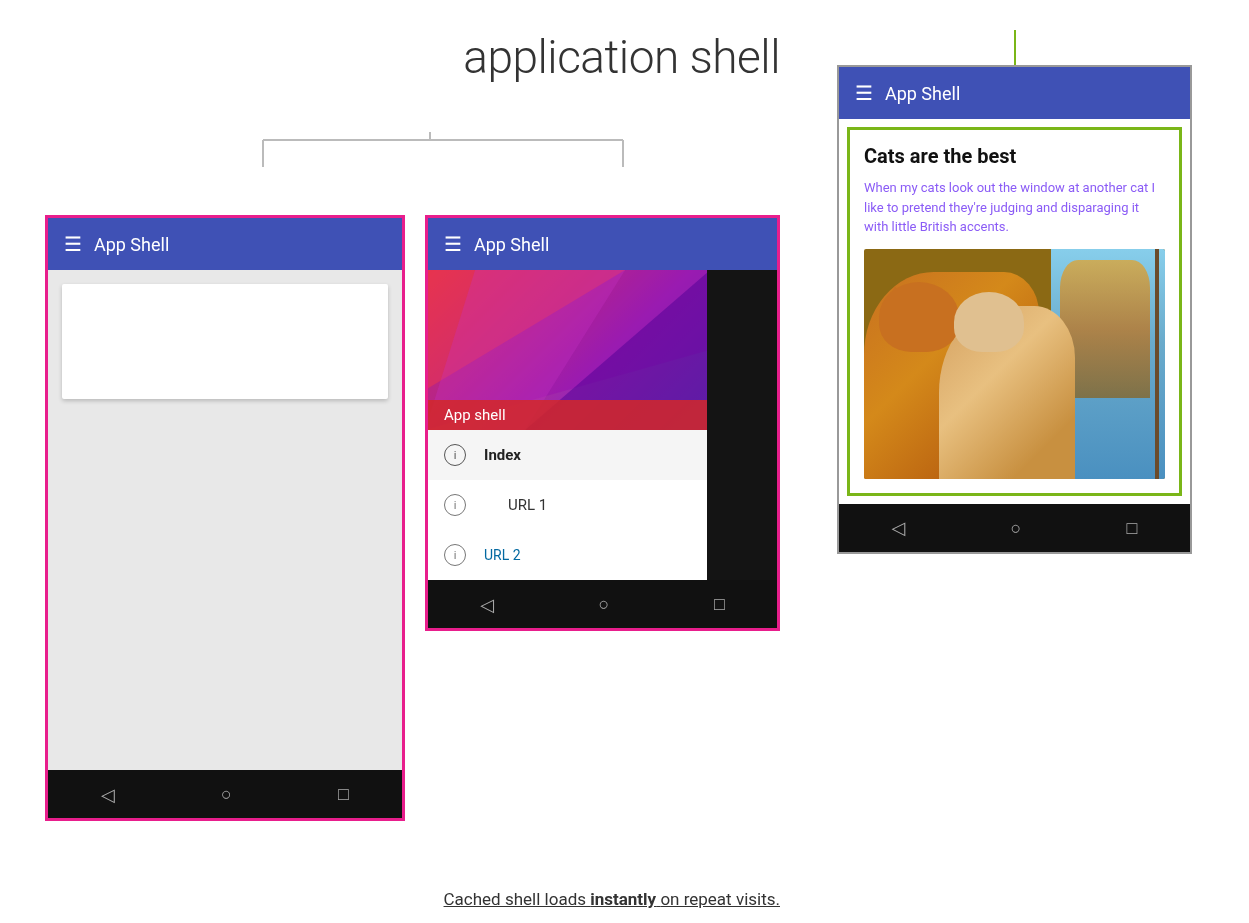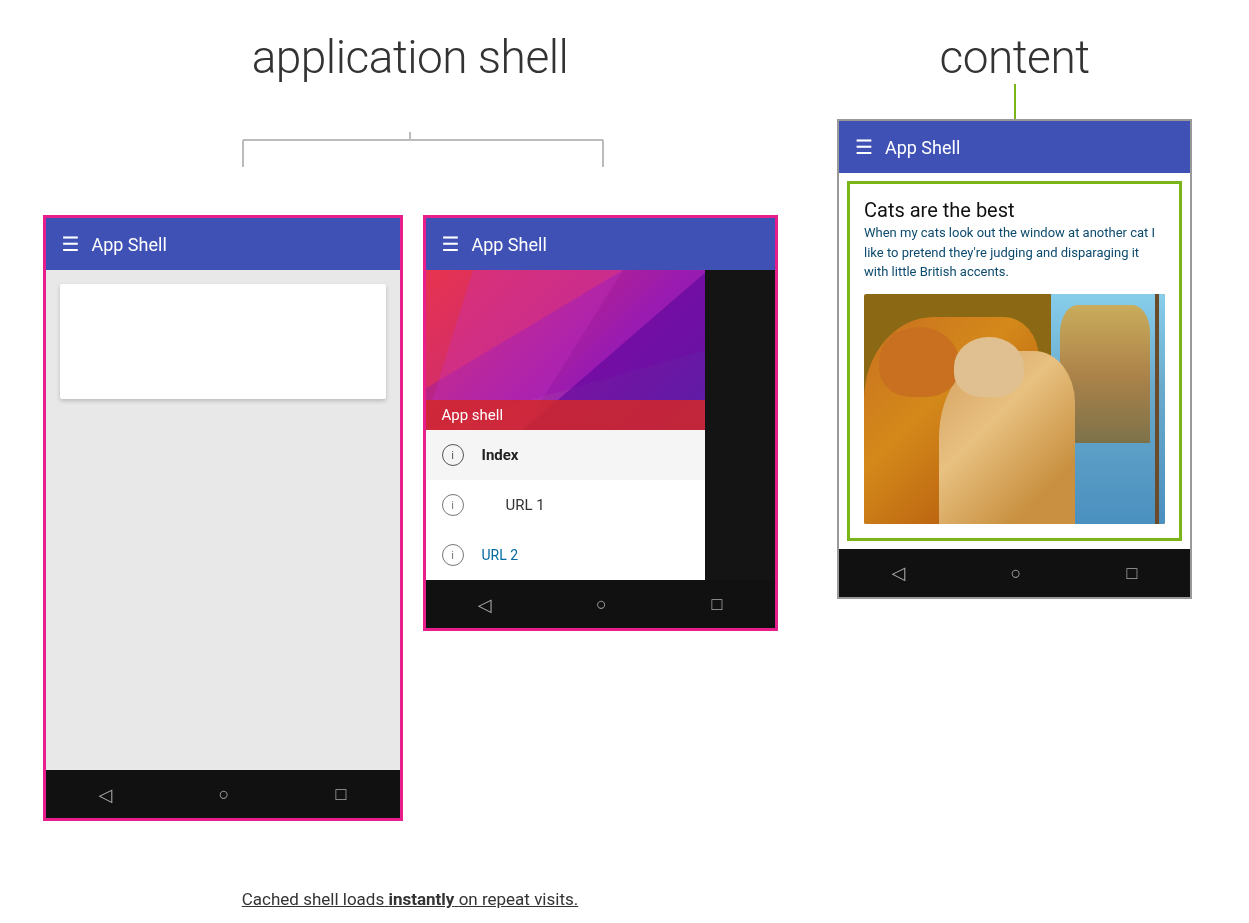--- a/index.html
+++ b/index.html
@@ -46,21 +46,21 @@
       height: 48px;
       display: flex;
       align-items: center;
       justify-content: space-around;
     }
 
     
     .left-middle-section {
       display: flex;
       flex-direction: column;
-      align-items: center;
+      align-items: flex-end;
       flex: 0 0 740px;
       gap: 48px;
     }
 
     .phones-row {
       display: flex;
       gap: 20px;
       align-items: flex-start;
     }
 
@@ -160,38 +160,35 @@
     <div style="font-size:17px; color:#333; margin-top:18px; text-align:center; max-width:700px; line-height:1.5;text-decoration:underline;">
       <span>Cached shell loads</span>
       <strong>instantly</strong>
       <span>on repeat visits.</span>
     </div>
 
   </div>
 
   <div class="right-section">
 
-    <div style="font-size:46px; font-weight:300; color:#333; margin-bottom:0; letter-spacing:-0.5px;">
-      <span>content</span>
-    </div>
 
     <svg width="200" height="35" viewBox="0 0 200 35">
       <line x1="100" y1="0" x2="100" y2="35" stroke="#7ab618" stroke-width="2"></line>
     </svg>
 
     <div style="border: 2px solid #999; width: 355px; display:flex; flex-direction:column; background:#fff; overflow:hidden;">
 
       <div class="app-bar">
         <span style="color:white; font-size:20px;">☰</span>
         <span style="color:white; font-size:18px; font-weight:400;">App Shell</span>
       </div>
 
       <div style="border: 3px solid #7ab618; margin: 8px; background:white; padding:14px;">
-        <div style="font-size:20px; font-weight:400; color:#111; margin-bottom:1px;">Cats are the best</div>
-        <div style="font-size:13px; color:#0c4a6e; line-height:1.5; margin-bottom:12px;">When my cats look out the window at another cat I like to pretend they're judging and disparaging it with little British accents.</div>
+        <div style="font-size:20px; font-weight:700; color:#111; margin-bottom:10px;">Cats are the best</div>
+        <div style="font-size:13px; color:#8b5cf6; line-height:1.5; margin-bottom:12px;">When my cats look out the window at another cat I like to pretend they're judging and disparaging it with little British accents.</div>
 
         <div style="width:100%; height:230px; position:relative; overflow:hidden; border-radius:2px; background:#8B6914;">
 
           <div style="position:absolute; right:0; top:0; width:38%; height:100%; background: linear-gradient(to bottom, #87CEEB 0%, #6aabcc 40%, #4a90c0 100%); z-index:1;"></div>
 
           <div style="position:absolute; right:2%; top:0; width:4px; height:100%; background:#6b4b2a; z-index:3;"></div>
 
           <div style="position:absolute; bottom:0; left:0; width:58%; height:90%; background: linear-gradient(135deg, #c87020 0%, #d4891a 40%, #b86010 80%); border-radius:40% 20% 0 0; z-index:2;"></div>
           <div style="position:absolute; bottom:0; left:25%; width:45%; height:75%; background: linear-gradient(135deg, #d4a060 0%, #e8c080 40%, #c89040 80%); border-radius:50% 30% 0 0; z-index:2;"></div>
 

